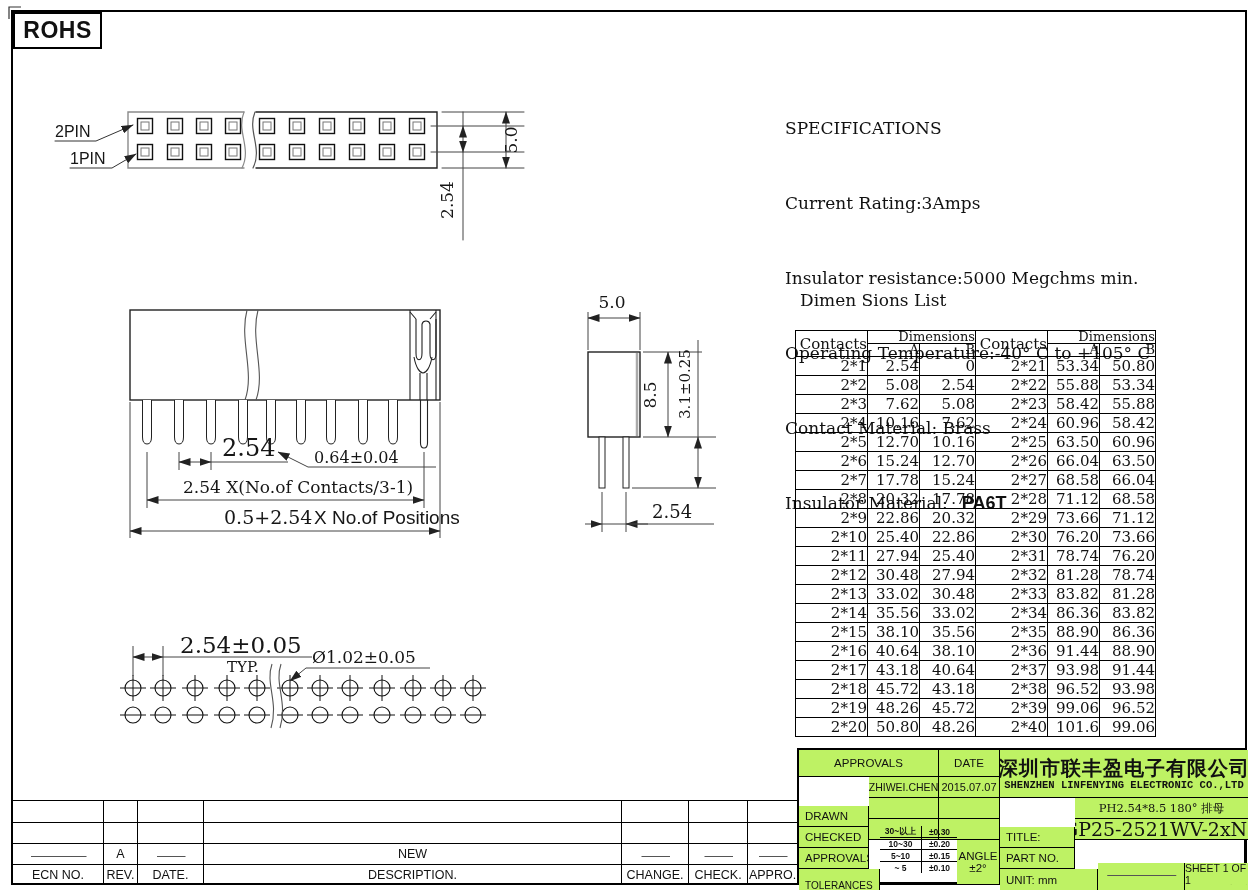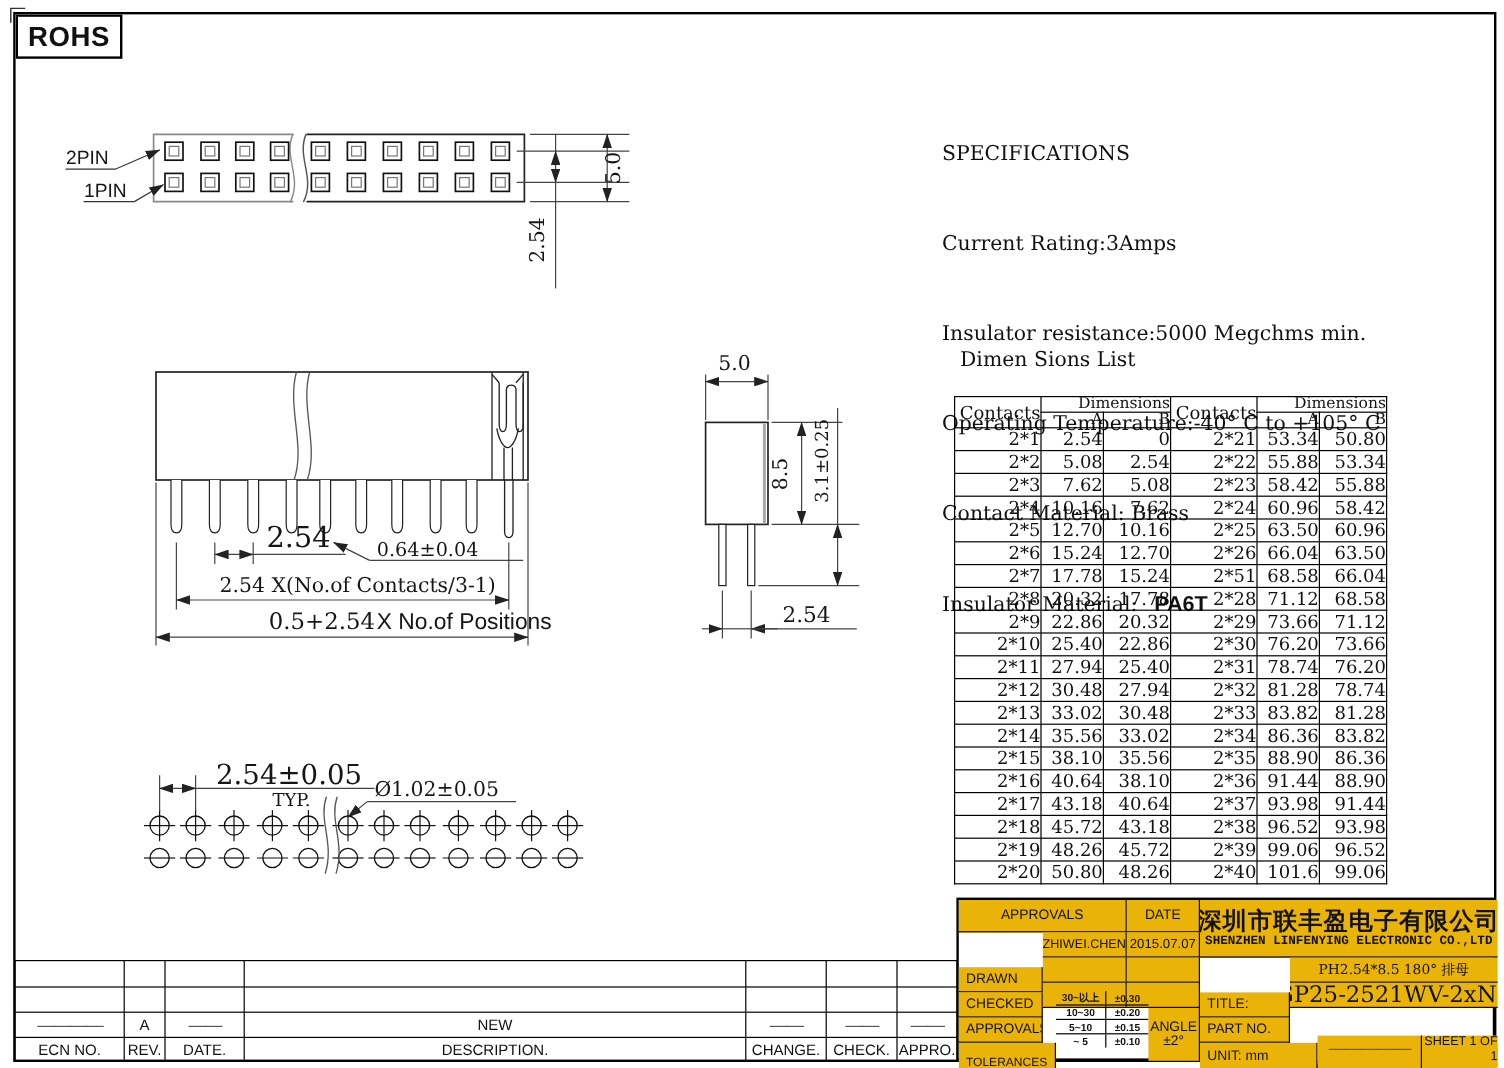--- a/index.html
+++ b/index.html
@@ -24,23 +24,23 @@
   table.dims .hdr{font-size:15px;}
   table.dims .sub{height:12px;line-height:12px;font-size:13px;}
   
   table.rev{position:absolute;left:12px;top:800px;border-collapse:collapse;table-layout:fixed;
             font-size:12.5px;text-align:center;}
   table.rev td{border:1px solid #000;padding:0;overflow:hidden;}
   .dash{color:#555;letter-spacing:-1.5px;font-size:15px;}
   
   .tblock{position:absolute;left:797px;top:748px;width:449px;height:136px;border:2px solid #000;box-sizing:border-box;}
   .tblock .cell{position:absolute;box-sizing:border-box;border-right:1px solid #000;border-bottom:1px solid #000;
-                display:flex;align-items:center;justify-content:center;font-size:11.5px;overflow:hidden;background:#eab308;}
+                display:flex;align-items:center;justify-content:center;font-size:11.5px;overflow:hidden;background:#bef264;}
   .tblock .left{justify-content:flex-start;padding-left:6px;margin-top:29px;}
-  .tblock .nr{border-right:none;text-align:right;} .tblock .nb{border-bottom:none;}
+  .tblock .nr{border-right:none;} .tblock .nb{border-bottom:none;}
   .company-cn{font-weight:bold;font-size:20px;line-height:22px;letter-spacing:1px;white-space:nowrap;}
   .company-en{font-family:Liberation Mono, monospace;font-weight:bold;font-size:10.5px;white-space:nowrap;}
   .tval{font-family:"DejaVu Serif",serif;font-size:18px;white-space:nowrap;}
   .tol-grid{position:absolute;left:81px;top:76px;width:77px;height:44px;}
   .tol-grid .trow{display:flex;height:11px;border-bottom:1px solid #000;font-size:8.5px;font-weight:bold;}
   .tol-grid .trow:last-child{border-bottom:none;}
   .tol-grid .c1{width:41px;border-right:1px solid #000;display:flex;align-items:center;justify-content:center;}
   .tol-grid .c2{width:35px;display:flex;align-items:center;justify-content:center;}
   .angle-cell{flex-direction:column;justify-content:space-around;}
   .proj-wrap{display:flex;align-items:center;gap:2px;}
@@ -313,21 +313,21 @@
           <td>15.24</td>
           <td>12.70</td>
           <td>2*26</td>
           <td>66.04</td>
           <td>63.50</td>
         </tr>
         <tr>
           <td>2*7</td>
           <td>17.78</td>
           <td>15.24</td>
-          <td>2*51</td>
+          <td>2*27</td>
           <td>68.58</td>
           <td>66.04</td>
         </tr>
         <tr>
           <td>2*8</td>
           <td>20.32</td>
           <td>17.78</td>
           <td>2*28</td>
           <td>71.12</td>
           <td>68.58</td>

